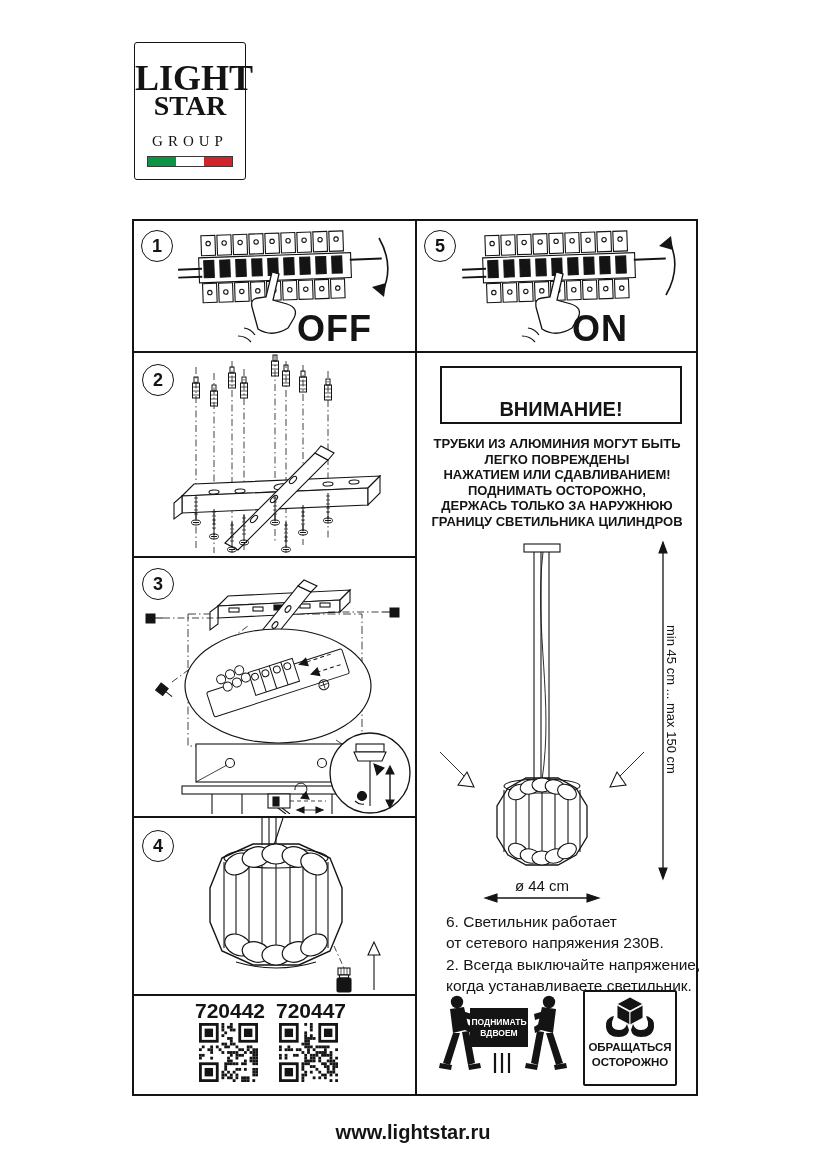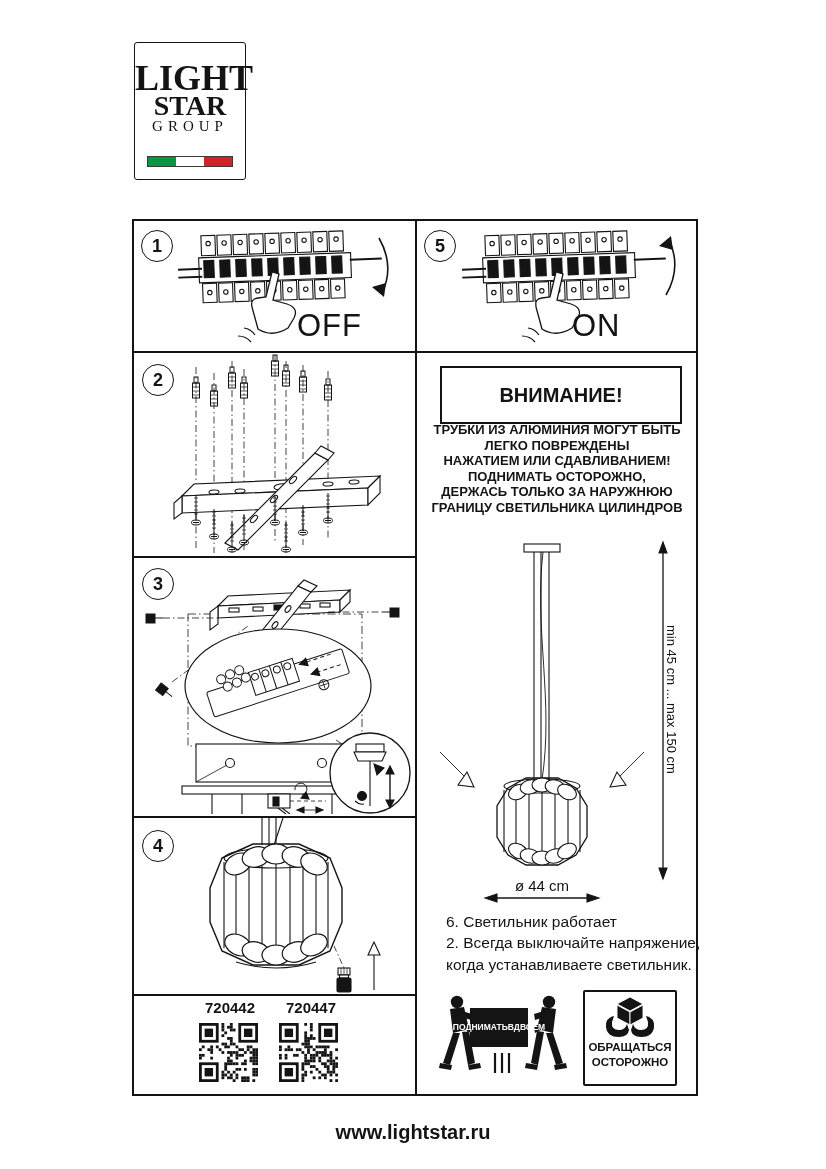--- a/index.html
+++ b/index.html
@@ -17,39 +17,39 @@
            border-radius:3px;background:#fff;text-align:center;}
   .logoword{font-family:"Liberation Serif", serif;font-weight:bold;line-height:0.86;letter-spacing:0px;}
   .logogroup{font-family:"Liberation Serif", serif;font-weight:400;letter-spacing:5px;}
   .flag{position:absolute;left:12px;top:113px;width:84px;height:9px;border:1px solid #3a3a3a;display:flex;}
   .flag span{flex:1;height:100%;}
   
   .hdr{position:absolute;left:300px;top:40px;width:398px;text-align:right;font-weight:bold;}
   .hseries{font-size:19px;line-height:24px;}
   .htitle{font-size:21px;line-height:27px;letter-spacing:0.5px;}
   
-  .statelbl{position:absolute;font-size:31px;font-weight:400;letter-spacing:1px;}
+  .statelbl{position:absolute;font-size:36px;font-weight:700;letter-spacing:1px;}
   
   .warnbox{position:absolute;left:440px;top:366px;width:238px;height:54px;border:2px solid #141414;
-           display:flex;flex-direction:column;align-items:center;justify-content:center;}
+           display:flex;flex-direction:column;align-items:center;justify-content:flex-end;}
   .warnbox .t1{font-size:20px;font-weight:bold;line-height:25px;}
   .warnbox .t2{font-size:20px;font-weight:400;line-height:25px;}
-  .warntxt{position:absolute;left:424px;top:422px;width:266px;text-align:center;
+  .warntxt{position:absolute;left:424px;top:436px;width:266px;text-align:center;
            font-size:13px;font-weight:bold;line-height:15.6px;}
   
   .notes{position:absolute;left:446px;top:911px;font-size:15.5px;line-height:21.4px;}
   
   .vdim{position:absolute;left:661px;top:625px;height:165px;width:18px;
         writing-mode:vertical-rl;text-orientation:sideways;font-size:13px;white-space:nowrap;}
   .ddim{position:absolute;left:492px;top:877px;width:100px;text-align:center;font-size:15px;}
   
-  .artlbl{position:absolute;top:999px;width:80px;text-align:center;font-size:15px;font-weight:bold;}
+  .artlbl{position:absolute;top:999px;width:80px;text-align:center;font-size:21px;font-weight:bold;}
   
   .liftbox{position:absolute;left:470px;top:1008px;width:58px;height:39px;background:#141414;
-           display:flex;flex-direction:row;align-items:center;justify-content:center;
+           display:flex;flex-direction:column;align-items:center;justify-content:center;
            color:#fff;font-size:8.5px;font-weight:bold;line-height:10.5px;text-align:center;}
   
   .carebox{position:absolute;left:583px;top:990px;width:90px;height:92px;border:2.6px solid #141414;
            border-radius:2px;background:#fff;text-align:center;}
   .caretxt{font-size:11.5px;font-weight:bold;line-height:15px;}
   .footer{position:absolute;left:0;top:1121px;width:826px;text-align:center;
           font-size:20px;font-weight:bold;}
 </style>
 </head>
 <body>
@@ -75,21 +75,21 @@
         <path d="M-2,-27 h4 M-2,-23 h4 M-2,-19 h4 M-2,-15 h4 M-2,-11 h4" stroke-width="0.7"></path>
         <ellipse cx="0" cy="-2.5" rx="4.5" ry="2.5"></ellipse>
           <line x1="-3" y1="-2.5" x2="3" y2="-2.5"></line>
       </g>
     </defs>
   </svg>
 
   <div class="logobox">
     <div class="logoword" style="font-size:36px;margin-top:20px;">LIGHT</div>
     <div class="logoword" style="font-size:28px;">STAR</div>
-    <div class="logogroup" style="font-size:15px;margin-top:0;">GROUP</div>
+    <div class="logogroup" style="font-size:15px;margin-top:15px;">GROUP</div>
     <div class="flag">
       <span style="background: rgb(11, 148, 68);"></span>
       <span style="background: rgb(255, 255, 255);"></span>
       <span style="background: rgb(210, 35, 42);"></span>
     </div>
   </div>
 
 
   <div class="gl" style="left:132px;top:219px;width:566px;height:2px;"></div>
   <div class="gl" style="left:132px;top:1094px;width:566px;height:2px;"></div>
@@ -381,20 +381,21 @@
       <polygon points="55,358 67,354 67,362" fill="#141414"></polygon>
       <polygon points="169,358 157,354 157,362" fill="#141414"></polygon>
     </g>
   </svg>
 
   <div class="vdim">min 45 cm ... max 150 cm</div>
   <div class="ddim">ø 44 cm</div>
 
   <div class="notes">
     <div>6. Светильник работает</div>
+    <div>от сетевого напряжения 230В.</div>
     <div>2. Всегда выключайте напряжение,</div>
     <div>когда устанавливаете светильник.</div>
   </div>
 
   <div class="artlbl" style="left:190px;">720442</div>
   <div class="artlbl" style="left:271px;">720447</div>
   <div class="abs" style="left:199px;top:1023px;width:59px;height:59px;">
       <svg width="59" height="59" xmlns="http://www.w3.org/2000/svg">
         <rect x="22.476190476190474" y="0" width="2.8095238095238093" height="2.8095238095238093" fill="#141414"></rect>
         <rect x="30.9047619047619" y="0" width="2.8095238095238093" height="2.8095238095238093" fill="#141414"></rect>

